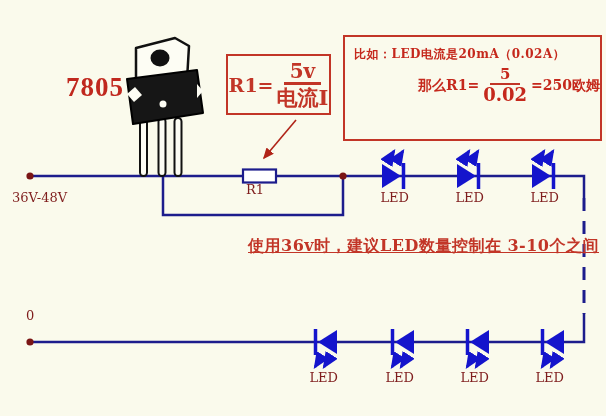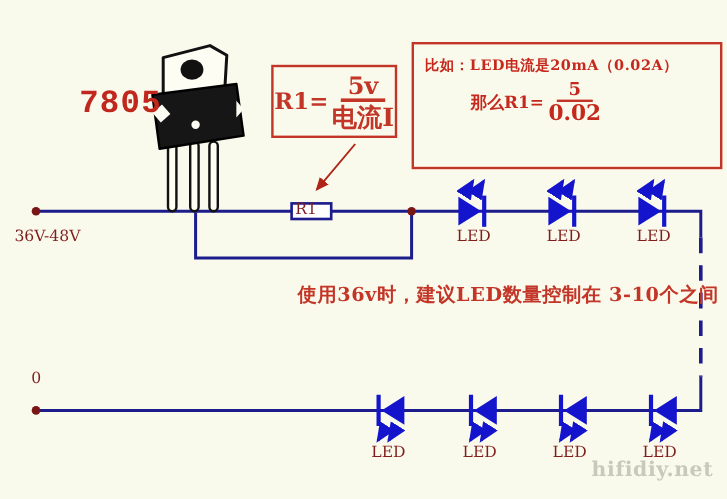--- a/index.html
+++ b/index.html
@@ -8,21 +8,21 @@
     width:606px;height:416px;
     background:#fafaec;
     overflow:hidden;
     font-family:"Liberation Sans", sans-serif;
   }
   .stage svg{position:absolute;left:0;top:0;}
   .abs{position:absolute;white-space:nowrap;}
 
   .chip-label{
     left:66px;top:72px;
-    font-family:Liberation Mono, monospace;
+    font-family:Liberation Serif, serif;
     font-size:27px;font-weight:bold;color:#c0281e;
     letter-spacing:1px;
   }
 
   .formula-box{
     left:226px;top:54px;width:101px;height:57px;
     border:2px solid #c23527;color:#c23527;
     display:flex;align-items:center;justify-content:center;gap:3px;
     font-family:"DejaVu Serif", serif;font-weight:bold;
   }
@@ -31,38 +31,38 @@
   .frac .num{padding:0 6px;border-bottom:3px solid #c23527;font-size:20px;}
   .frac .den{font-size:21px;padding-top:1px;}
 
   .example-box{
     left:343px;top:35px;width:246px;height:93px;
     border:2px solid #c23527;color:#c5281c;
     font-family:"DejaVu Serif", serif;font-weight:bold;
     padding:9px 0 0 9px;box-sizing:content-box;
   }
   .example-box .line1{font-size:12px;letter-spacing:0.5px;}
-  .example-box .line2{display:flex;align-items:center;margin:4px 0 0 38px;font-size:14px;}
+  .example-box .line2{display:flex;align-items:center;margin:4px 0 0 38px;font-size:14px;justify-content:flex-end;}
   .example-box .frac2{display:inline-flex;flex-direction:column;align-items:center;margin:0 4px;line-height:1.05;}
   .example-box .frac2 .num{padding:0 10px;border-bottom:2.5px solid #c23527;font-size:15px;}
   .example-box .frac2 .den{font-size:18px;padding-top:1px;}
 
   .note{
     left:248px;color:#c23527;font-size:16px;font-weight:bold;
-    font-family:"DejaVu Serif", serif;letter-spacing:0.5px;
+    font-family:"DejaVu Serif", serif;letter-spacing:0.5px;text-decoration:underline;
   }
   .note1{top:236px;}
   .note2{top:266px;}
 
   .small-label{
     font-family:"DejaVu Serif", serif;font-size:13px;color:#7f1d1d;
   }
   .supply-label{left:12px;top:190px;}
   .zero-label{left:26px;top:308px;}
-  .r1-label{left:246px;top:167px;}
+  .r1-label{left:246px;top:182px;}
   .led-label{width:34px;text-align:right;}
 
   .watermark{
     left:493px;top:382px;
     font-family:"DejaVu Serif", serif;font-size:17px;font-weight:bold;
     color:#c8c8bb;letter-spacing:0.5px;
   }
 </style>
 </head>
 <body>
@@ -148,33 +148,33 @@
   </div>
 
   <div class="abs example-box">
     <div class="line1">比如：LED电流是20mA（0.02A）</div>
     <div class="line2">
       <span>那么R1=</span>
       <span class="frac2">
         <span class="num">5</span>
         <span class="den">0.02</span>
       </span>
+      <span>=250欧姆</span>
     </div>
   </div>
 
   <div class="abs note note1">使用36v时，建议LED数量控制在 3-10个之间</div>
 
   <div class="abs small-label supply-label">36V-48V</div>
   <div class="abs small-label zero-label">0</div>
   <div class="abs small-label r1-label">R1</div>
 
   <div class="abs small-label led-label" style="left:375px;top:190px;">LED</div>
   <div class="abs small-label led-label" style="left:450px;top:190px;">LED</div>
   <div class="abs small-label led-label" style="left:525px;top:190px;">LED</div>
 
   <div class="abs small-label led-label" style="left:304px;top:370px;">LED</div>
   <div class="abs small-label led-label" style="left:380px;top:370px;">LED</div>
   <div class="abs small-label led-label" style="left:455px;top:370px;">LED</div>
   <div class="abs small-label led-label" style="left:530px;top:370px;">LED</div>
 
-  <div class="abs watermark">hifidiy.net</div>
 
 </div>
 
 </body></html>

